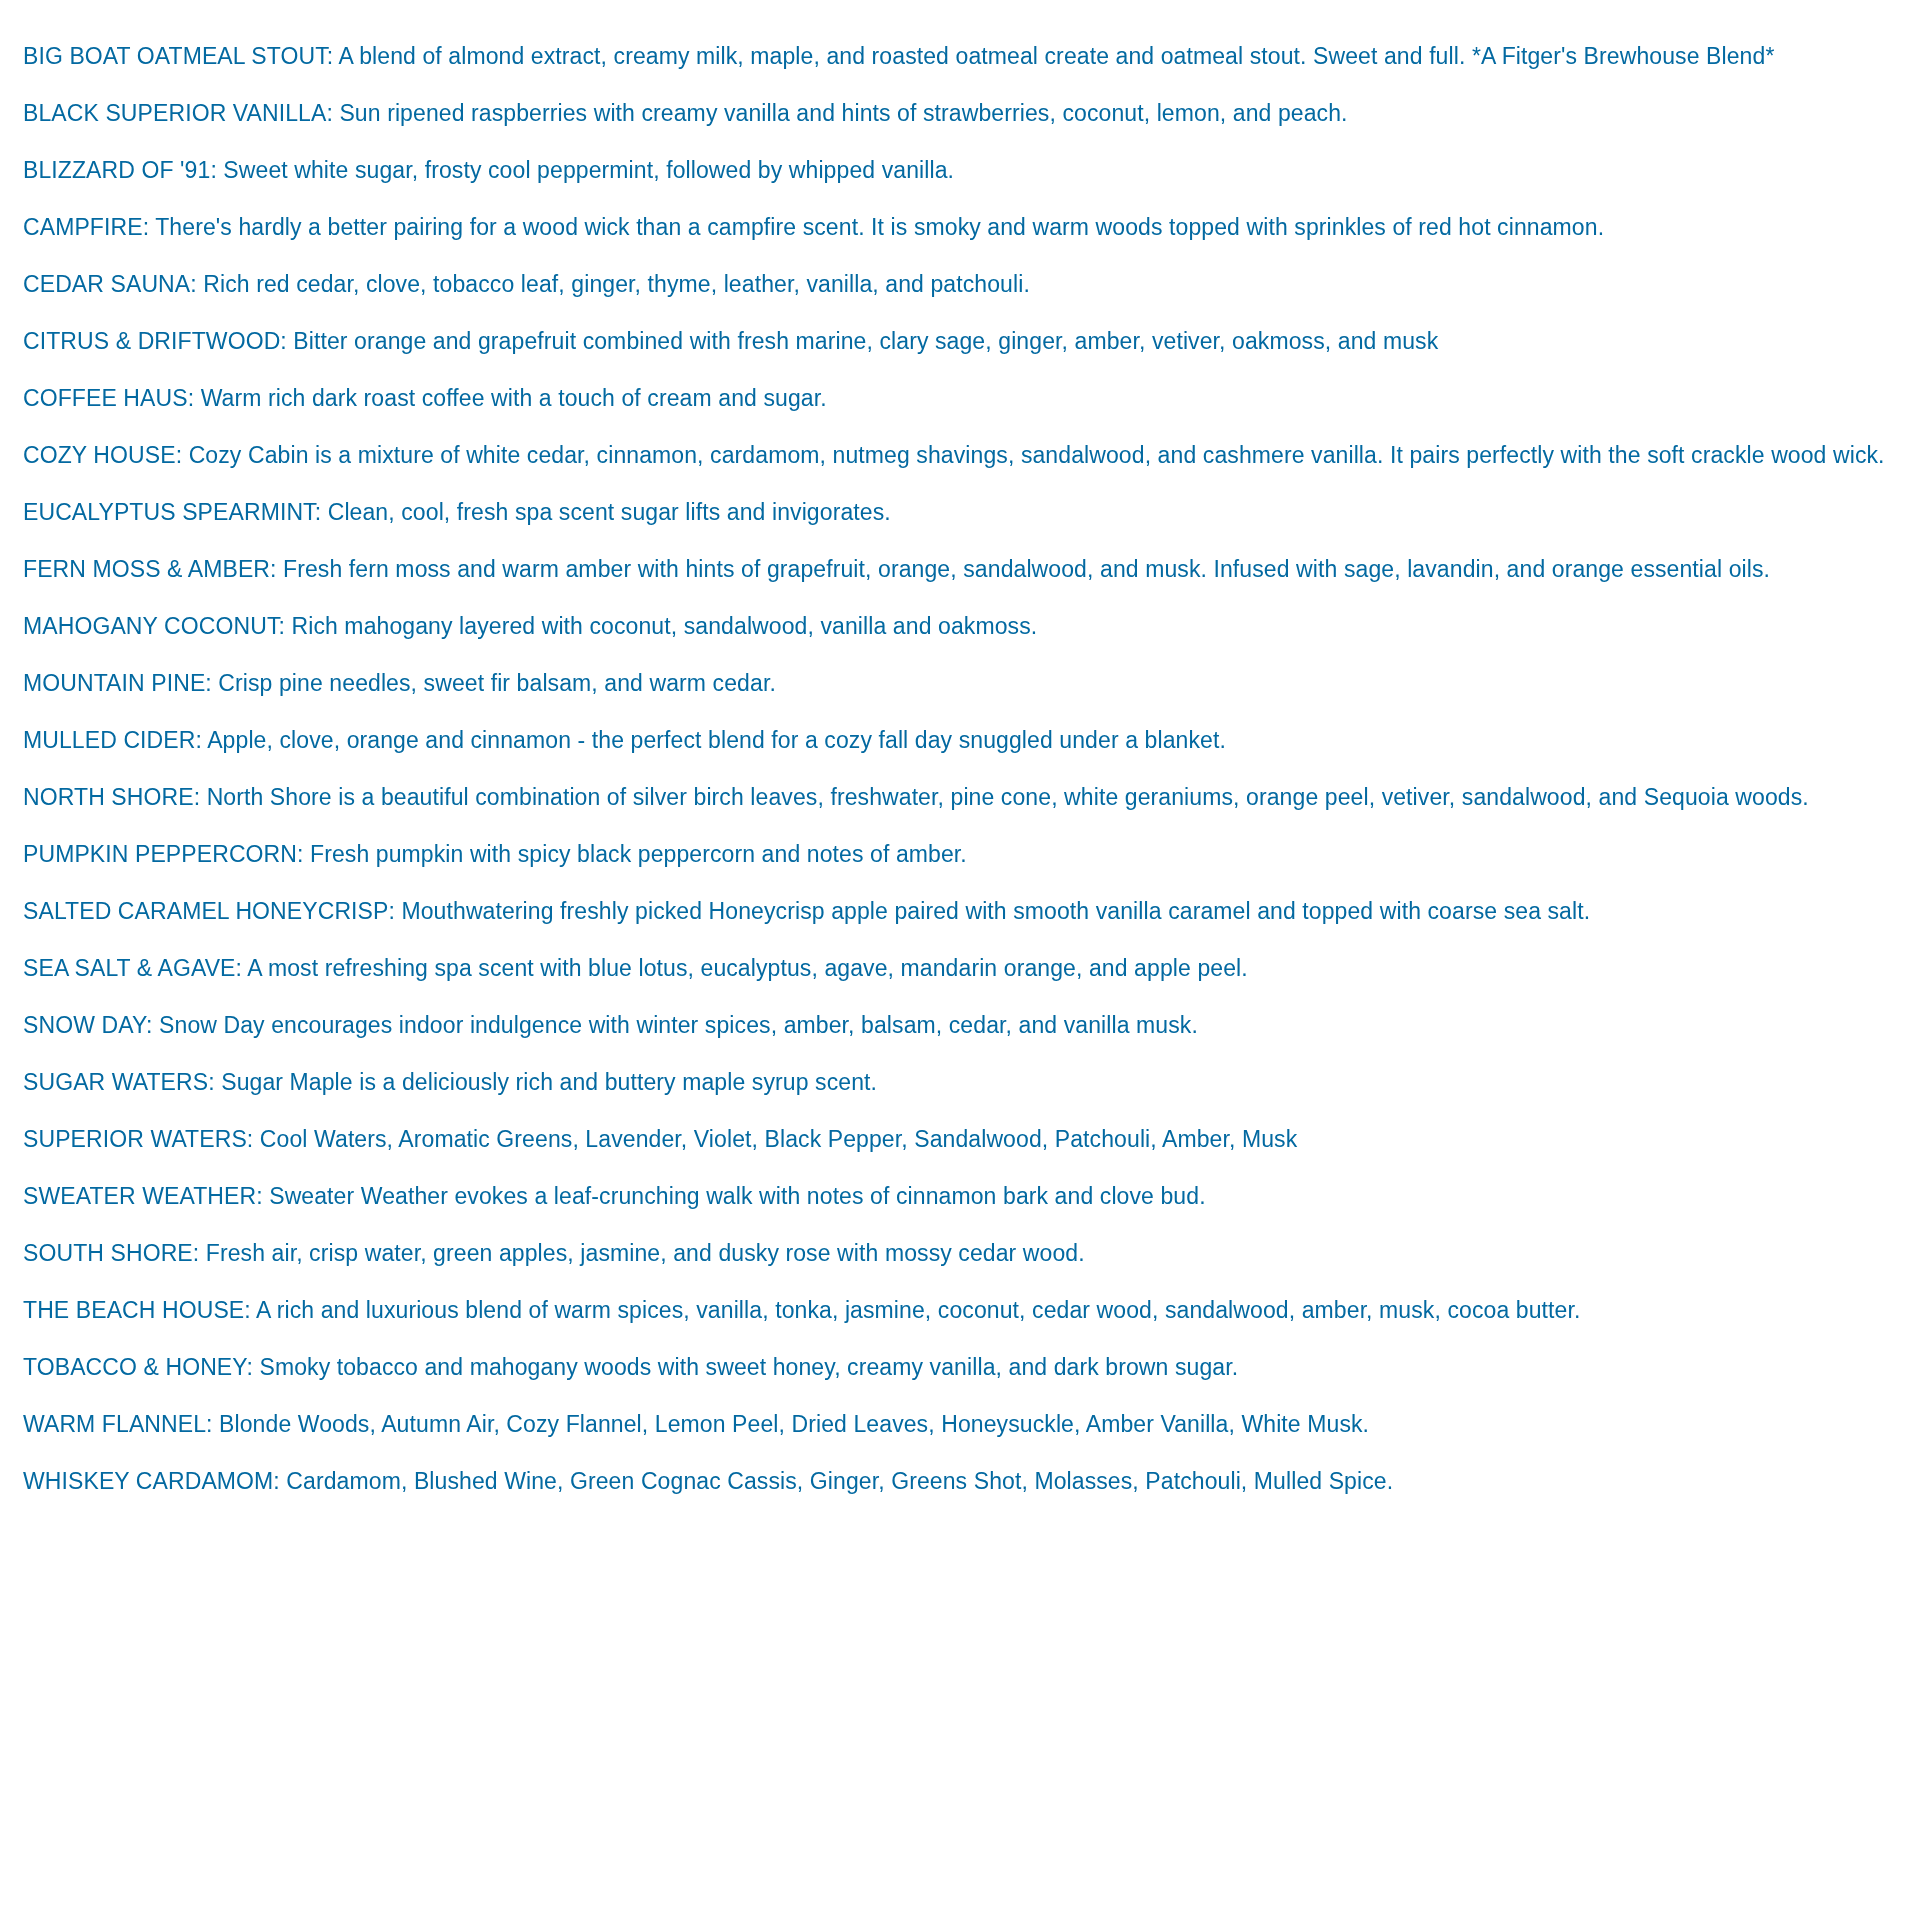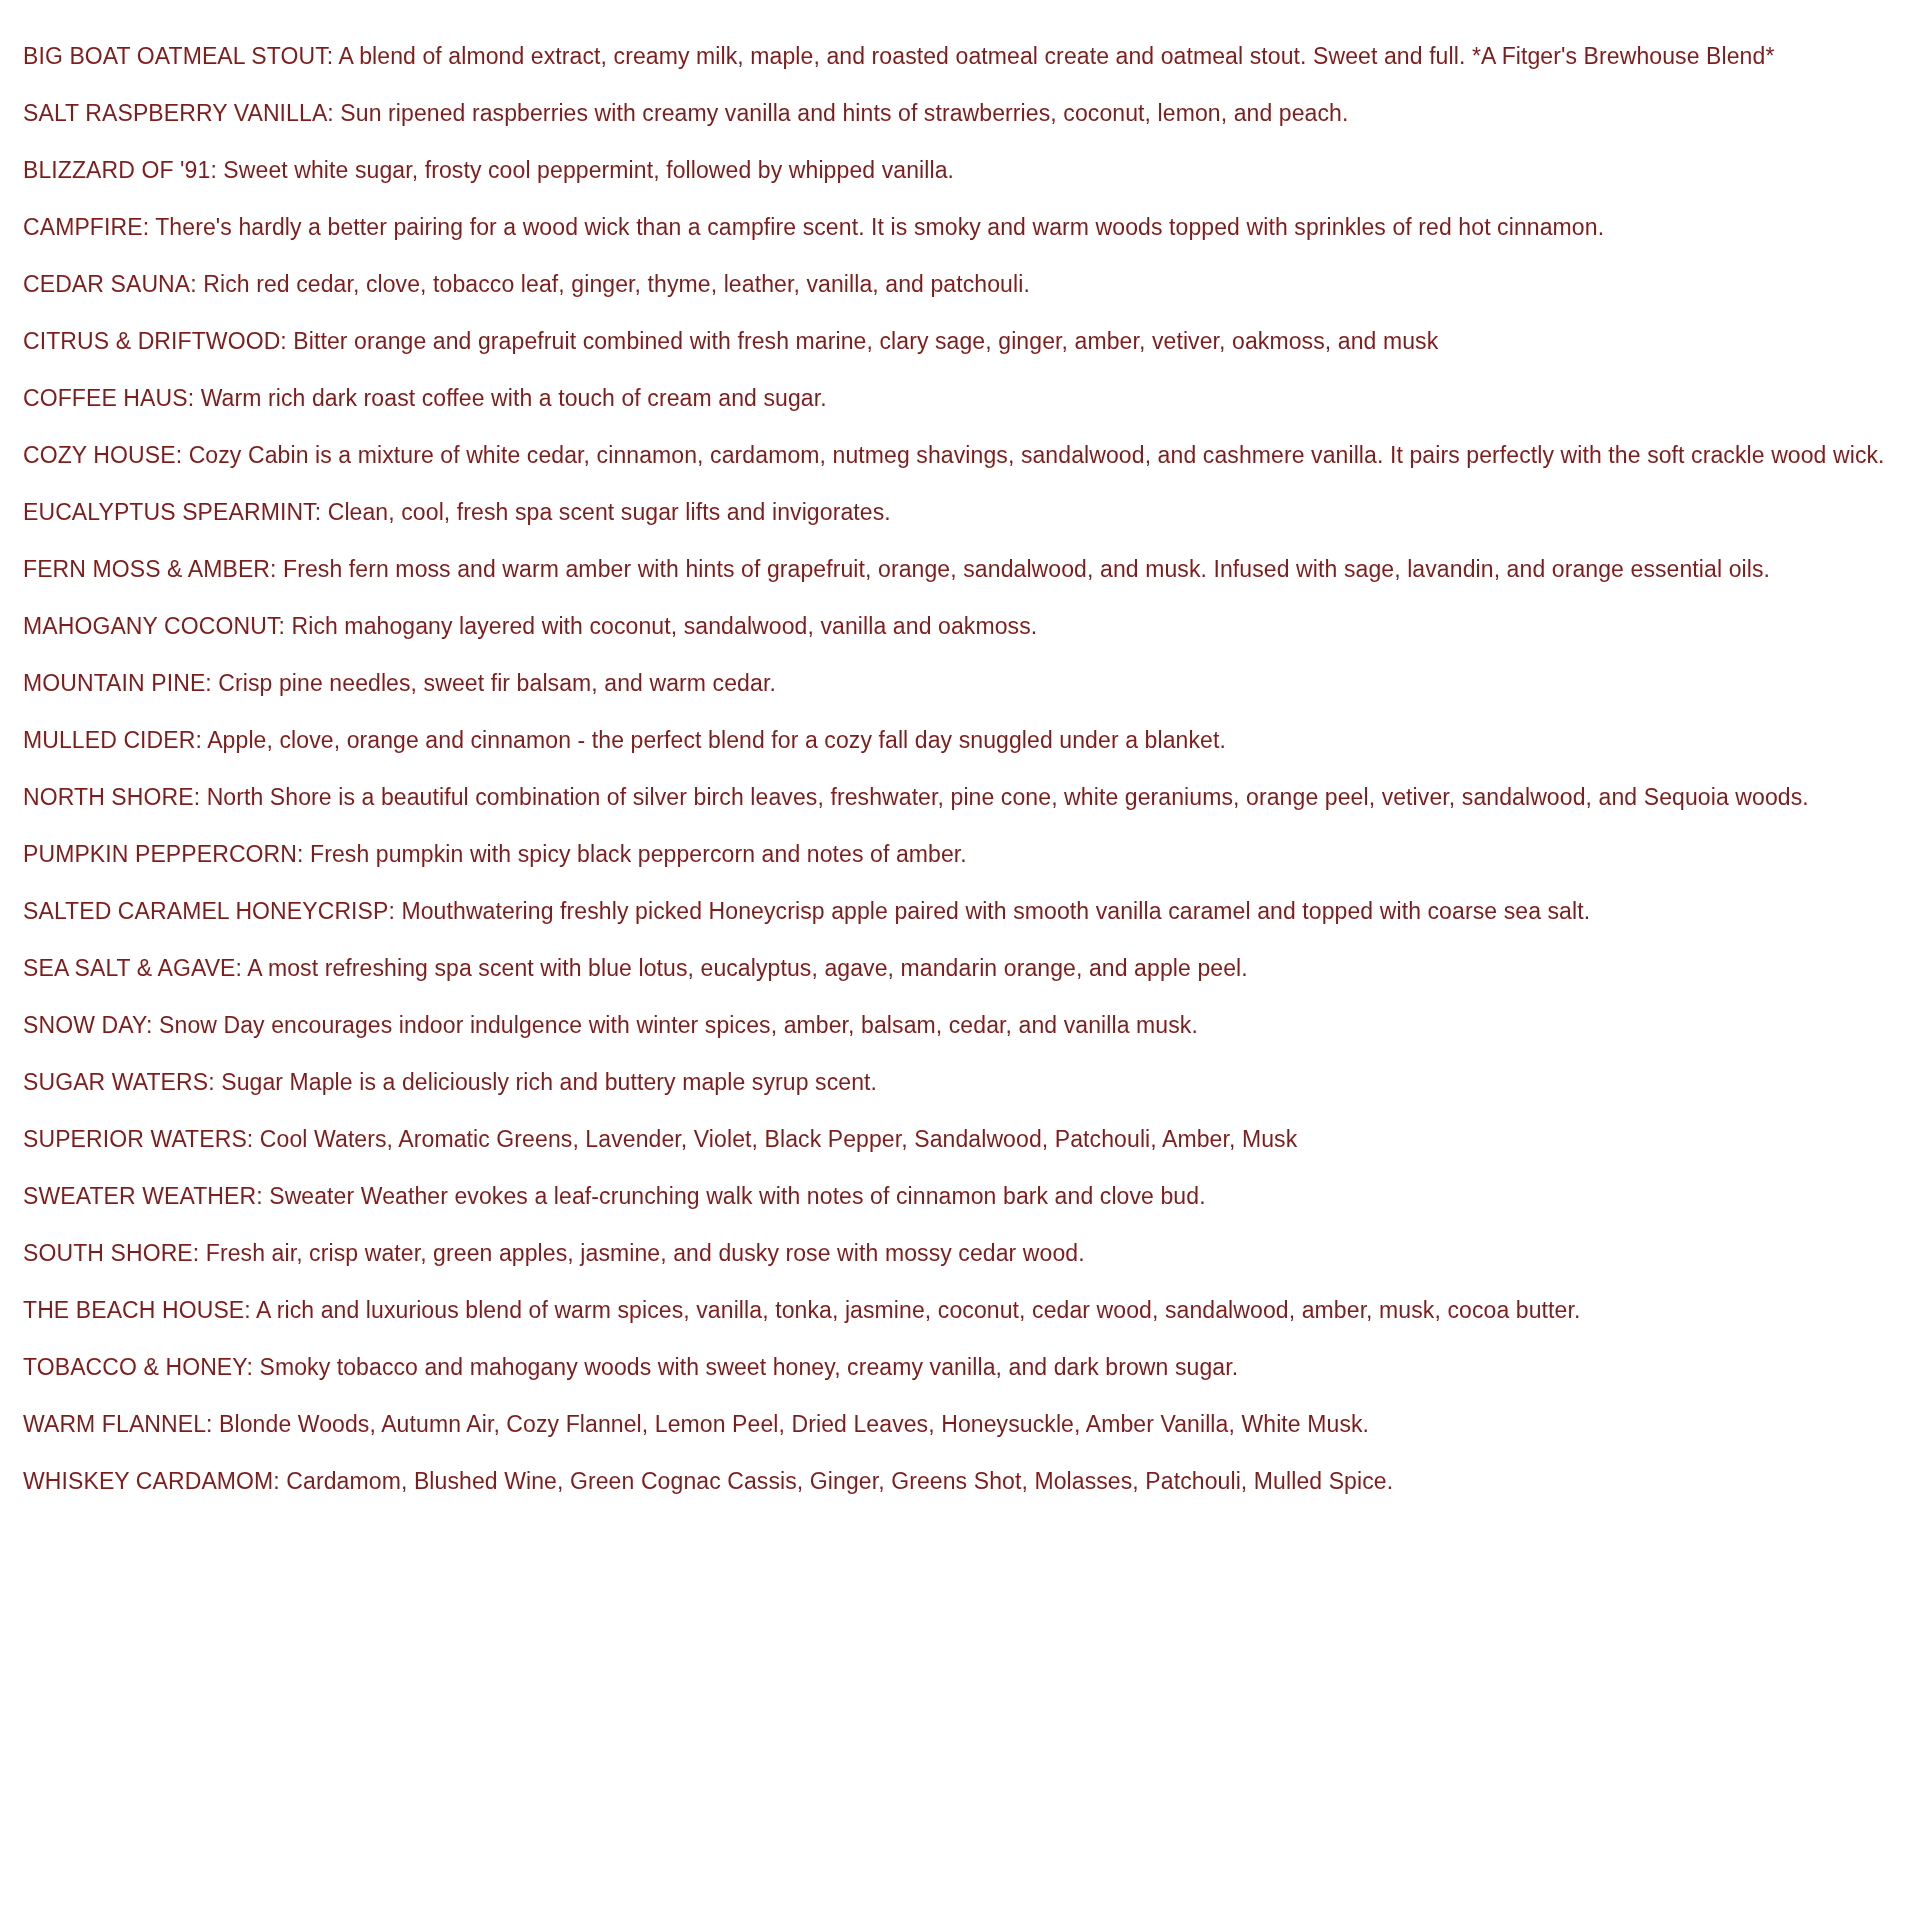--- a/index.html
+++ b/index.html
@@ -8,38 +8,38 @@
     background: #ffffff;
     width: 1927px;
     height: 1927px;
     overflow: hidden;
   }
   .scent-list {
     padding: 28px 0 0 23px;
     font-family: "Liberation Sans", "DejaVu Sans", sans-serif;
     font-weight: 300;
     font-size: 23px;
-    color: #7f1d1d;
+    color: #0369a1;
     letter-spacing: 0.1px;
   }
   .scent-item {
     margin: 0;
     line-height: 57px;
     white-space: nowrap;
   }
   .scent-name, .scent-desc {
     color: inherit;
   }
 </style>
 </head>
 <body>
 
 <div class="scent-list">
     <p class="scent-item"><span class="scent-name">BIG BOAT OATMEAL STOUT: </span><span class="scent-desc">A blend of almond extract, creamy milk, maple, and roasted oatmeal create and oatmeal stout. Sweet and full. *A Fitger's Brewhouse Blend*</span></p>
-    <p class="scent-item"><span class="scent-name">SALT RASPBERRY VANILLA: </span><span class="scent-desc">Sun ripened raspberries with creamy vanilla and hints of strawberries, coconut, lemon, and peach.</span></p>
+    <p class="scent-item"><span class="scent-name">BLACK SUPERIOR VANILLA: </span><span class="scent-desc">Sun ripened raspberries with creamy vanilla and hints of strawberries, coconut, lemon, and peach.</span></p>
     <p class="scent-item"><span class="scent-name">BLIZZARD OF '91: </span><span class="scent-desc">Sweet white sugar, frosty cool peppermint, followed by whipped vanilla.</span></p>
     <p class="scent-item"><span class="scent-name">CAMPFIRE: </span><span class="scent-desc">There's hardly a better pairing for a wood wick than a campfire scent. It is smoky and warm woods topped with sprinkles of red hot cinnamon.</span></p>
     <p class="scent-item"><span class="scent-name">CEDAR SAUNA: </span><span class="scent-desc">Rich red cedar, clove, tobacco leaf, ginger, thyme, leather, vanilla, and patchouli.</span></p>
     <p class="scent-item"><span class="scent-name">CITRUS &amp; DRIFTWOOD: </span><span class="scent-desc">Bitter orange and grapefruit combined with fresh marine, clary sage, ginger, amber, vetiver, oakmoss, and musk</span></p>
     <p class="scent-item"><span class="scent-name">COFFEE HAUS: </span><span class="scent-desc">Warm rich dark roast coffee with a touch of cream and sugar.</span></p>
     <p class="scent-item"><span class="scent-name">COZY HOUSE: </span><span class="scent-desc">Cozy Cabin is a mixture of white cedar, cinnamon, cardamom, nutmeg shavings, sandalwood, and cashmere vanilla. It pairs perfectly with the soft crackle wood wick.</span></p>
     <p class="scent-item"><span class="scent-name">EUCALYPTUS SPEARMINT: </span><span class="scent-desc">Clean, cool, fresh spa scent sugar lifts and invigorates.</span></p>
     <p class="scent-item"><span class="scent-name">FERN MOSS &amp; AMBER: </span><span class="scent-desc">Fresh fern moss and warm amber with hints of grapefruit, orange, sandalwood, and musk. Infused with sage, lavandin, and orange essential oils.</span></p>
     <p class="scent-item"><span class="scent-name">MAHOGANY COCONUT: </span><span class="scent-desc">Rich mahogany layered with coconut, sandalwood, vanilla and oakmoss.</span></p>
     <p class="scent-item"><span class="scent-name">MOUNTAIN PINE: </span><span class="scent-desc">Crisp pine needles, sweet fir balsam, and warm cedar.</span></p>

